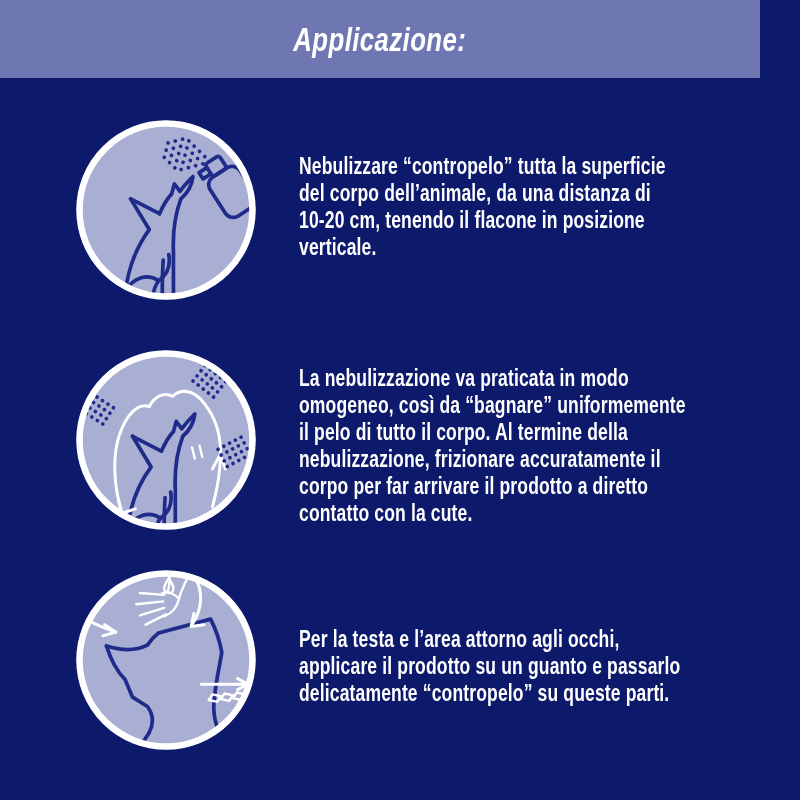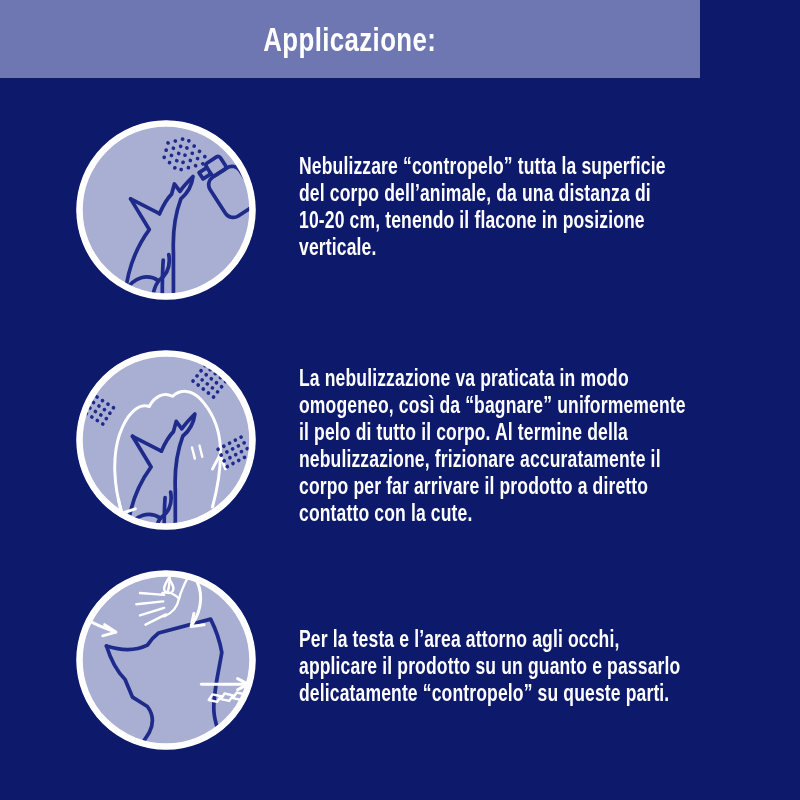--- a/index.html
+++ b/index.html
@@ -7,22 +7,22 @@
     --header-background:#6f77b2;
     --circle-fill:#a9aed3;
     --line:#1e2b8a;
     --text:#ffffff;
   }
   *{margin:0;padding:0;box-sizing:border-box;}
   html,body{width:800px;height:800px;overflow:hidden;}
   body{font-family:"Liberation Sans",sans-serif;background:var(--background);}
   .page{position:relative;width:800px;height:800px;background:var(--background);overflow:hidden;}
 
-  .header{position:absolute;left:0;top:0;width:700px;height:78px;
-    background:var(--header-background);display:flex;align-items:center;justify-content:center;}
+  .header{position:absolute;left:0;top:0;width:760px;height:78px;
+    background:var(--header-background);display:flex;align-items:center;justify-content:center;font-style:italic;}
   .header .title{color:var(--text);font-weight:700;font-size:34px;letter-spacing:.5px;
     display:inline-block;transform:scaleX(.76);transform-origin:center;}
 
   .figure{position:absolute;left:73px;width:186px;height:186px;}
   .figure svg{display:block;width:100%;height:100%;}
   .s1 .figure{top:117px;}
   .s2 .figure{top:347px;}
   .s3 .figure{top:567px;}
 
   .step-text{position:absolute;left:299px;width:680px;color:var(--text);

